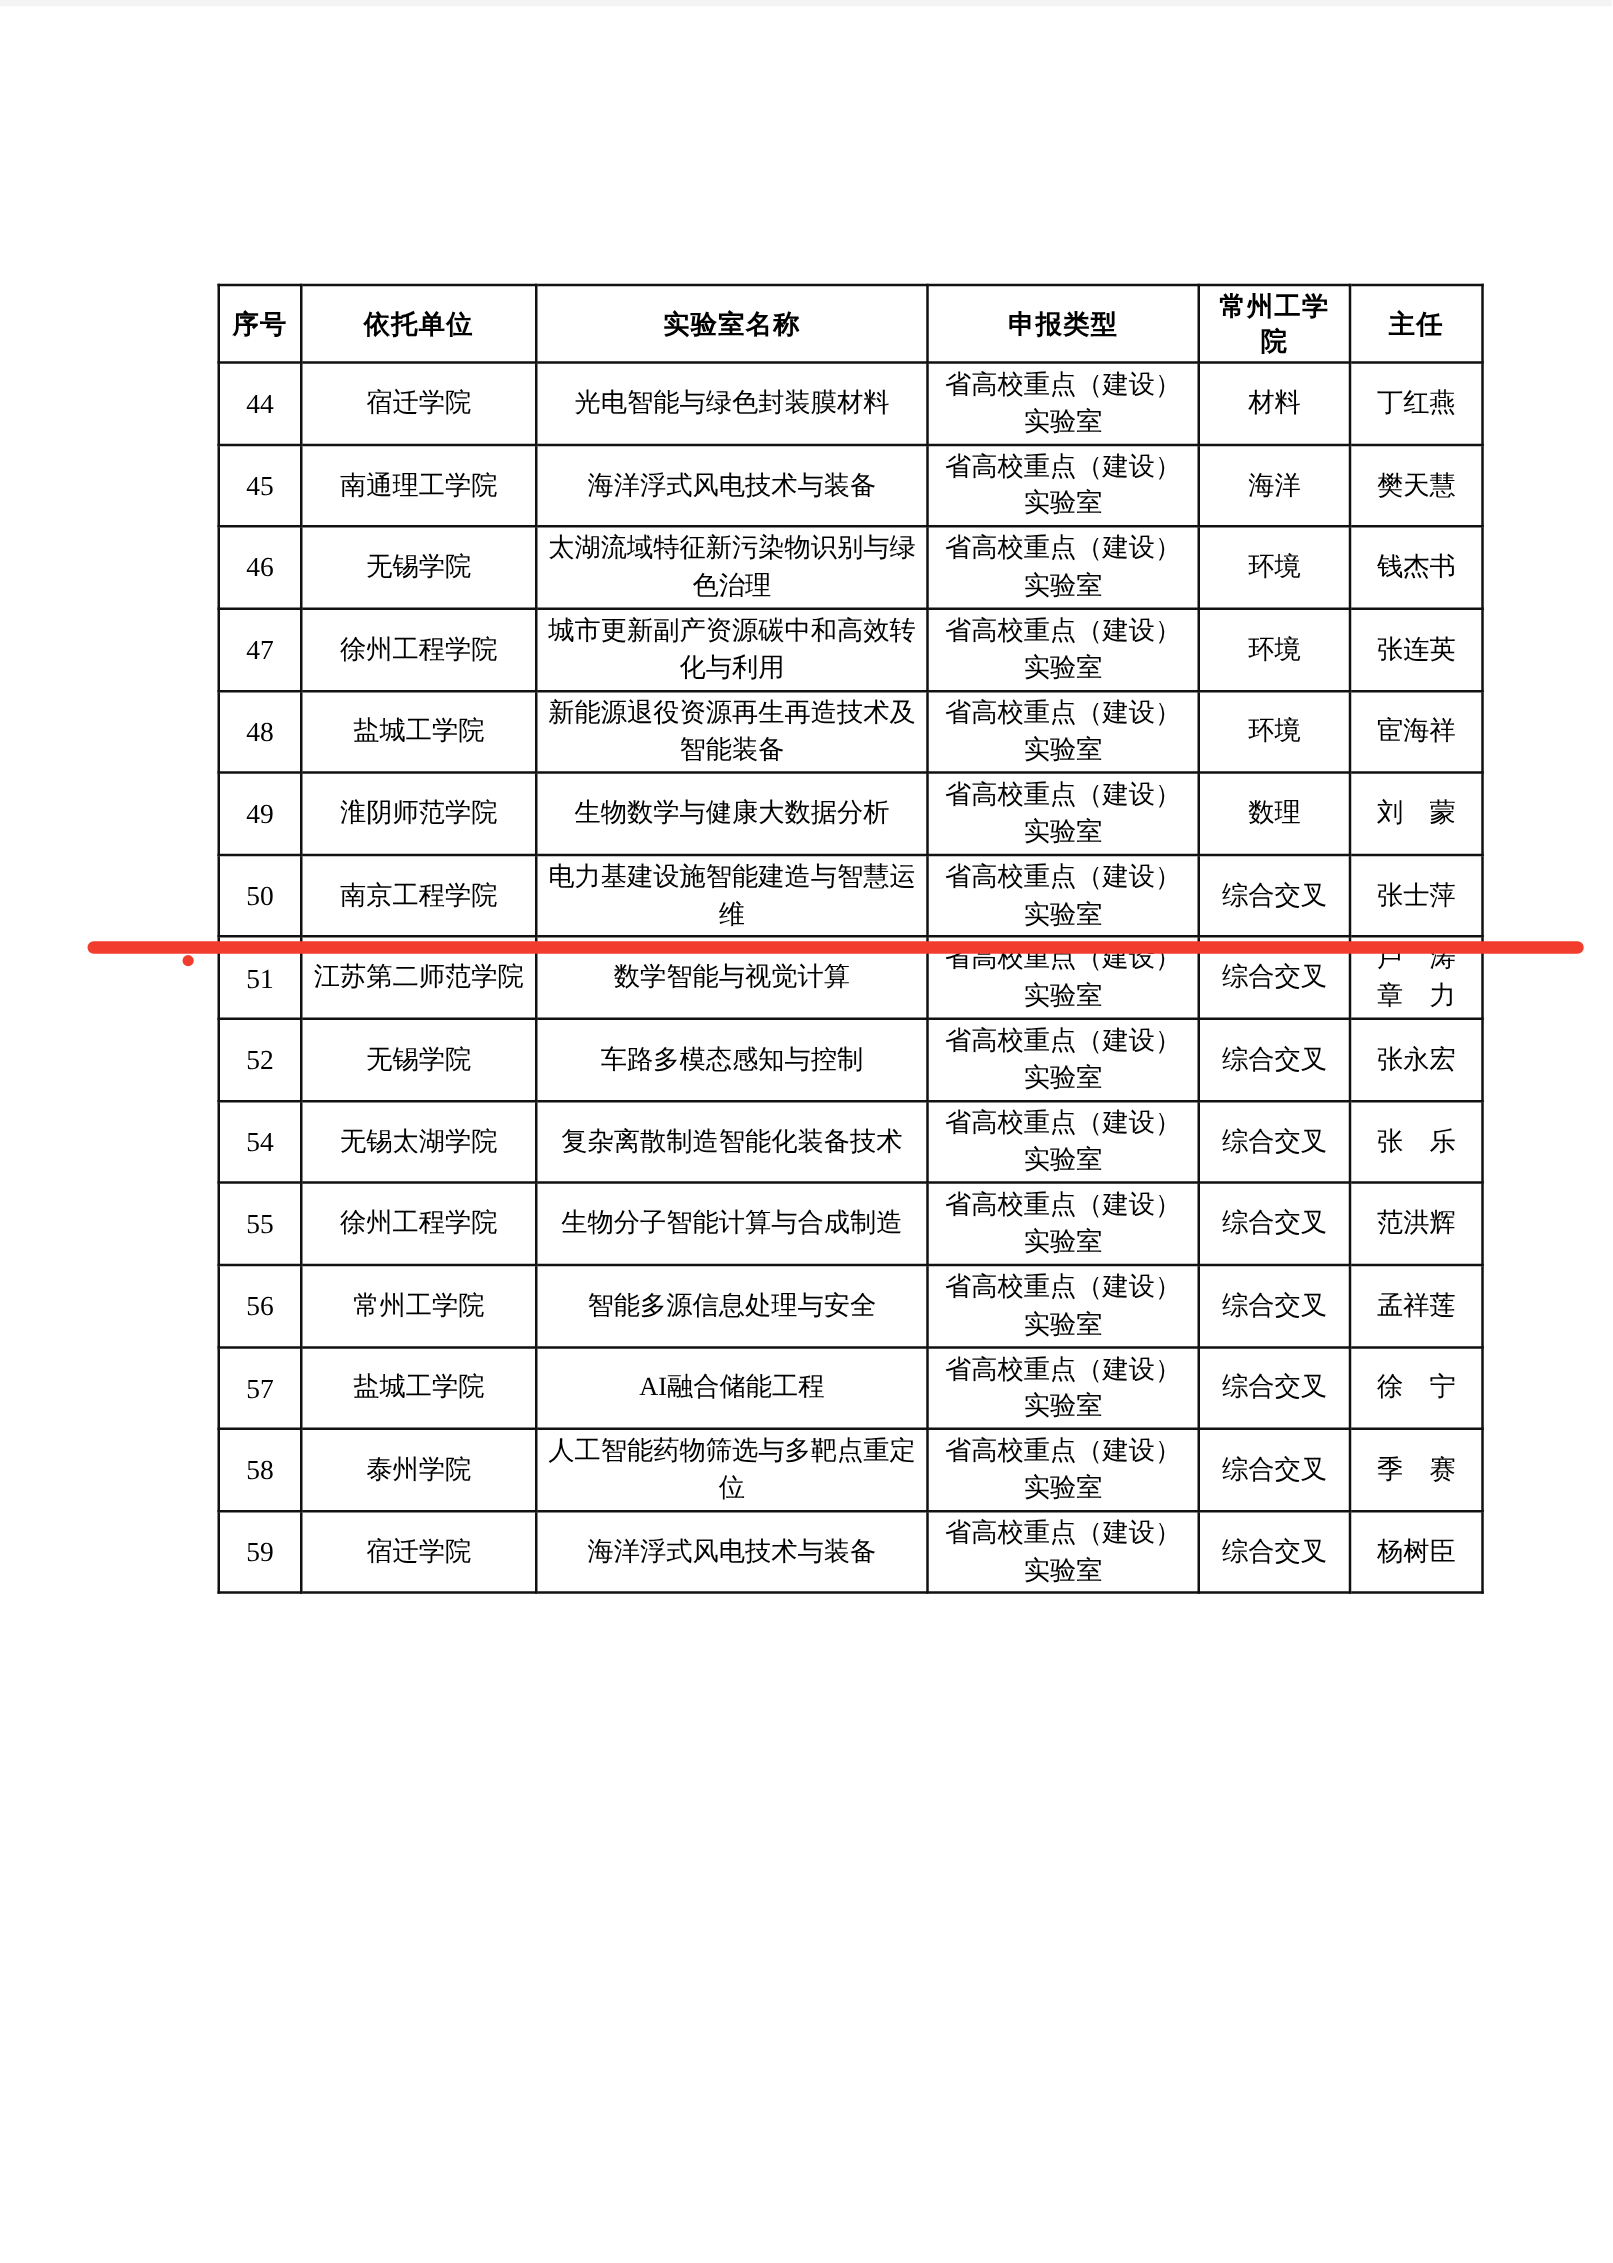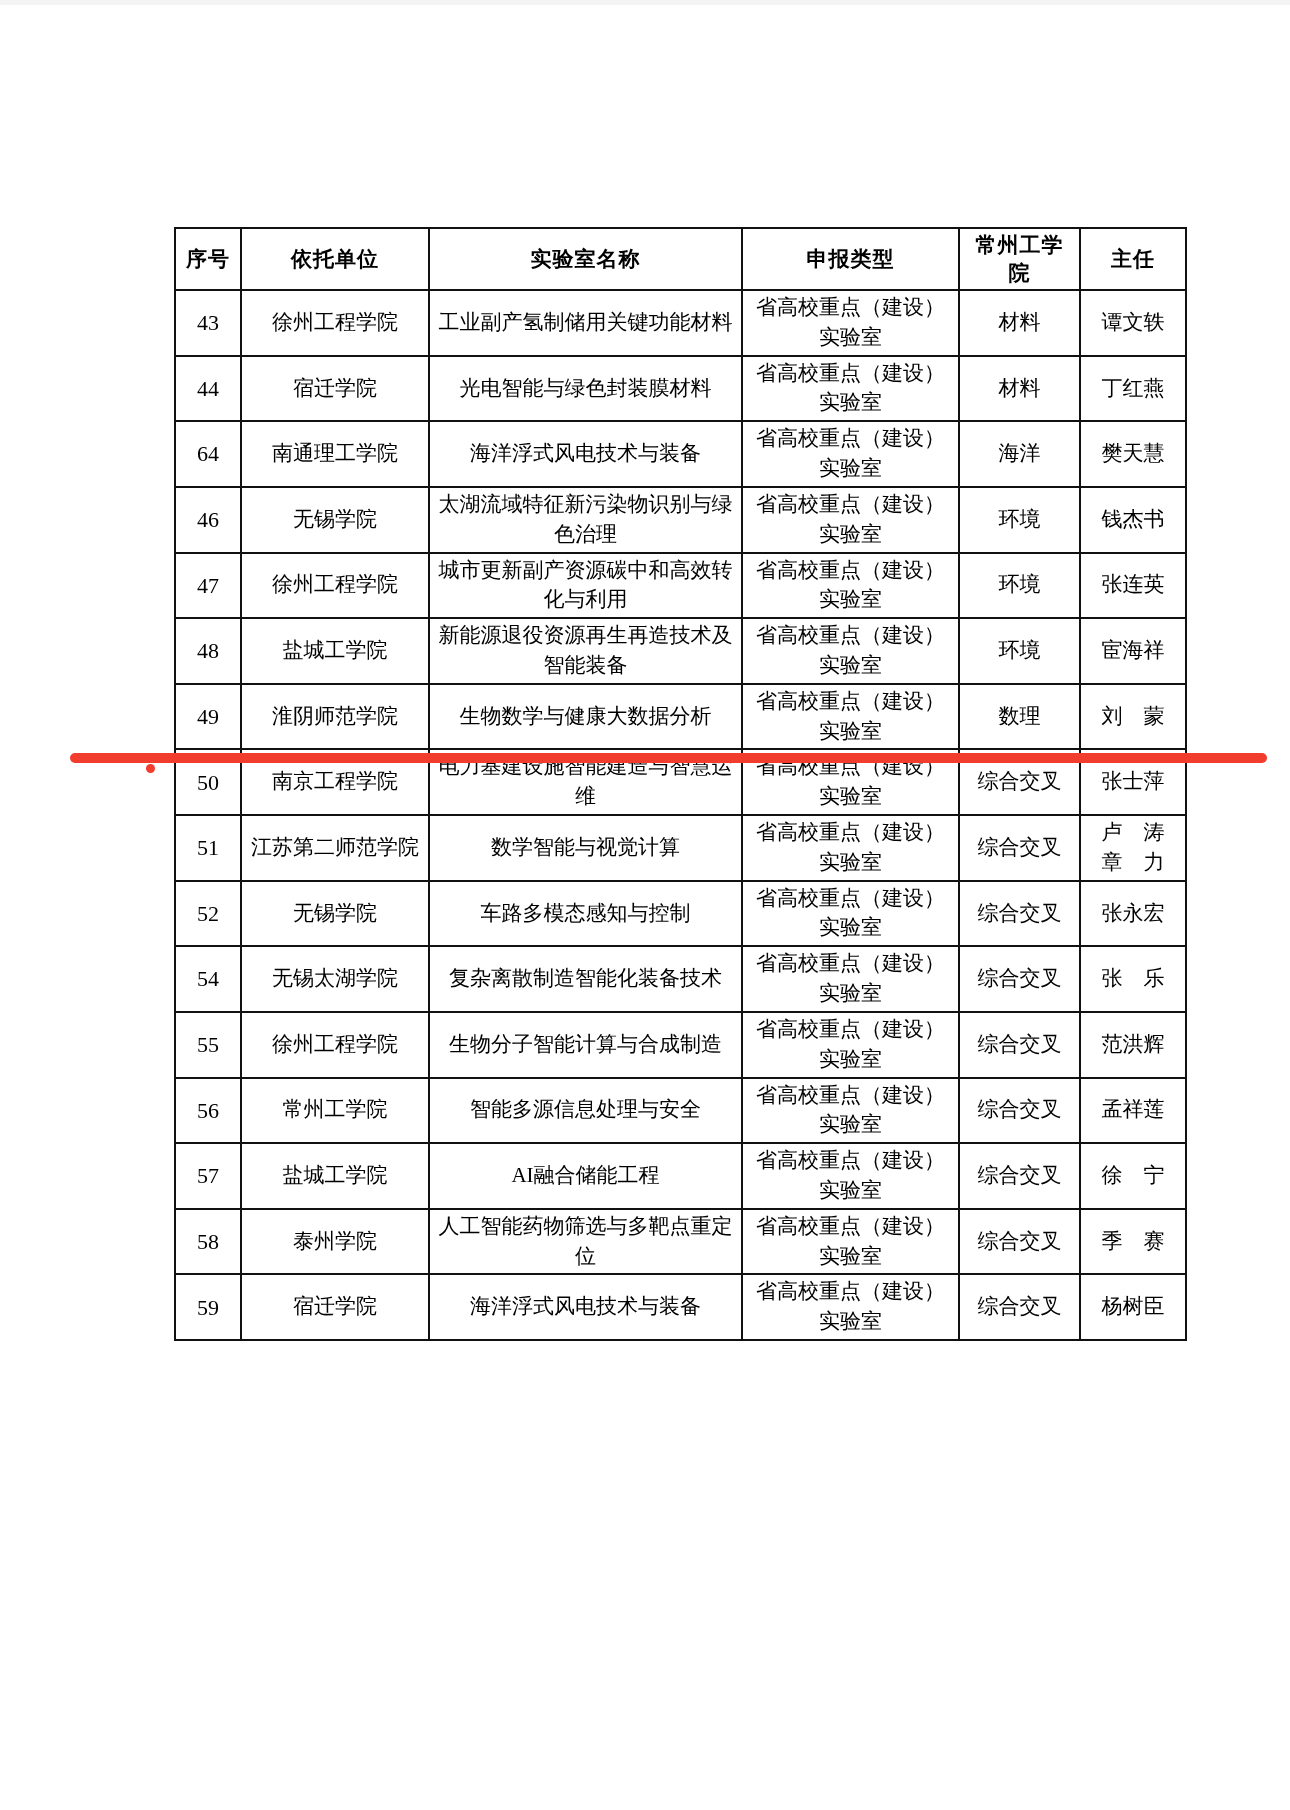--- a/index.html
+++ b/index.html
@@ -98,37 +98,29 @@
         <th>序号</th>
         <th>依托单位</th>
         <th>实验室名称</th>
         <th>申报类型</th>
         <th>常州工学院</th>
         <th>主任</th>
       </tr>
     </thead>
     <tbody>
         <tr>
-    <td class="cell-index">43</td>
-    <td class="cell-organization">徐州工程学院</td>
-    <td class="cell-lab-name">工业副产氢制储用关键功能材料</td>
-    <td class="cell-application-type">省高校重点（建设）实验室</td>
-    <td class="cell-field">材料</td>
-    <td class="cell-director">谭文轶</td>
-  </tr>
-        <tr>
     <td class="cell-index">44</td>
     <td class="cell-organization">宿迁学院</td>
     <td class="cell-lab-name">光电智能与绿色封装膜材料</td>
     <td class="cell-application-type">省高校重点（建设）实验室</td>
     <td class="cell-field">材料</td>
     <td class="cell-director">丁红燕</td>
   </tr>
         <tr>
-    <td class="cell-index">64</td>
+    <td class="cell-index">45</td>
     <td class="cell-organization">南通理工学院</td>
     <td class="cell-lab-name">海洋浮式风电技术与装备</td>
     <td class="cell-application-type">省高校重点（建设）实验室</td>
     <td class="cell-field">海洋</td>
     <td class="cell-director">樊天慧</td>
   </tr>
         <tr>
     <td class="cell-index">46</td>
     <td class="cell-organization">无锡学院</td>
     <td class="cell-lab-name">太湖流域特征新污染物识别与绿色治理</td>

